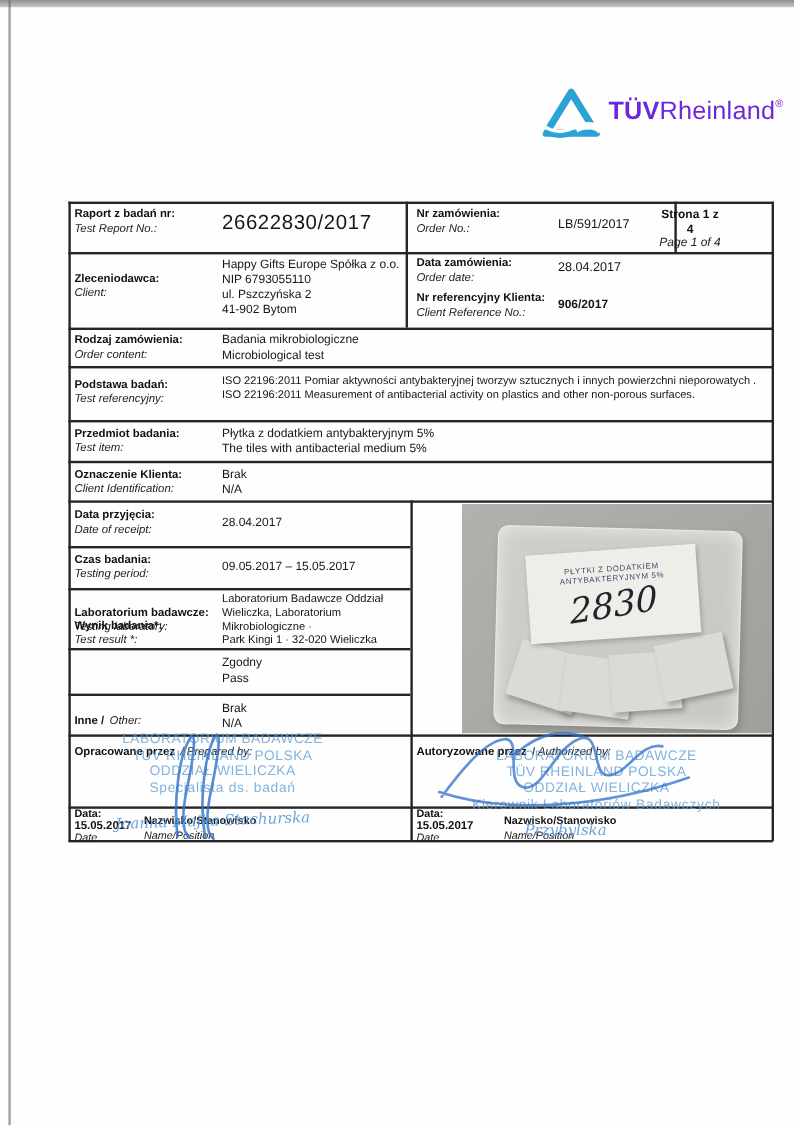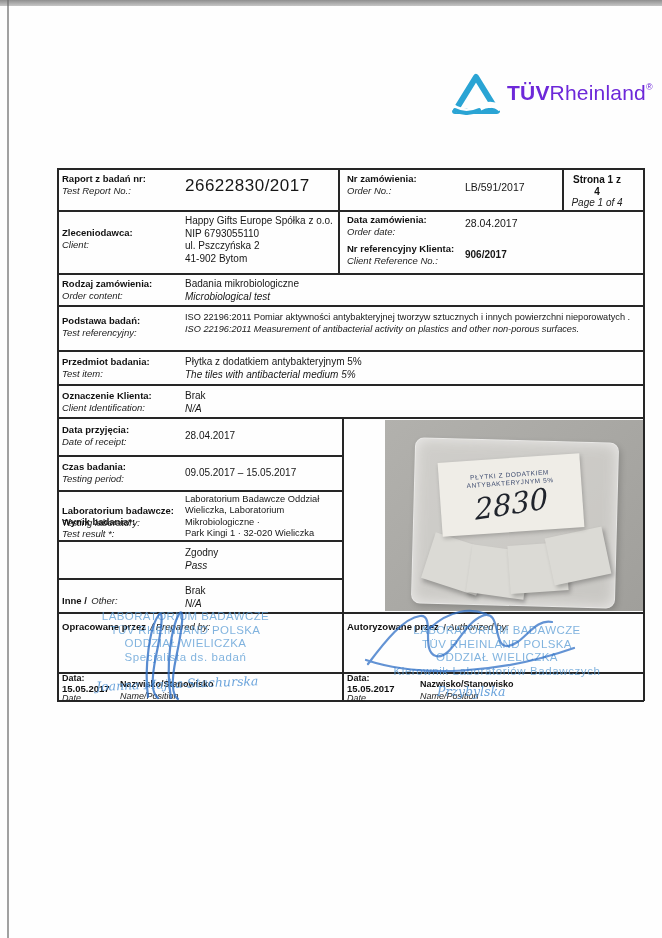--- a/index.html
+++ b/index.html
@@ -13,21 +13,21 @@
   .logo-text{font-size:21px;color:#6d28d9;letter-spacing:.2px;white-space:nowrap;}
   .logo-bold{font-weight:bold;}
   .logo-reg{font-size:9px;vertical-align:10px;}
   
   .hl{background:#262626;height:1.6px;}
   .vl{background:#262626;width:1.5px;}
   
   .bpl{font-weight:bold;font-size:9.5px;line-height:11.5px;color:#111;}
   .ben{font-style:italic;font-size:9.5px;line-height:11.5px;color:#222;}
   .val{font-size:10px;line-height:12.5px;color:#161616;}
-  .vi{font-style:italic;}
+  .vi{}
   .vb{font-weight:bold;}
   .center{text-align:center;}
   
   .stamp{color:#5f9fd6;opacity:.78;text-align:center;font-size:11.5px;line-height:13.5px;
          letter-spacing:.4px;z-index:4;white-space:nowrap;}
   .stamp .mixed{letter-spacing:.6px;}
   .handname{color:#5b9ad8;font-family:"DejaVu Serif","Liberation Serif",serif;
             font-style:italic;font-size:12.5px;z-index:6;opacity:.9;white-space:nowrap;}
   .sigsvg{left:0;top:0;z-index:5;pointer-events:none;}
   
@@ -83,21 +83,21 @@
   <div class="abs" style="left:62px;top:173px;">
     <div class="bpl">Raport z badań nr:</div>
     <div class="ben">Test Report No.:</div>
   </div>
   <div class="abs val" style="left:185px;top:180px;font-size:17px;letter-spacing:.5px;">26622830/2017</div>
   <div class="abs" style="left:347px;top:173px;">
     <div class="bpl">Nr zamówienia:</div>
     <div class="ben">Order No.:</div>
   </div>
   <div class="abs val" style="left:465px;top:181px;font-size:10.5px;">LB/591/2017</div>
-  <div class="abs center" style="left:569px;top:174px;width:56px;">
+  <div class="abs center" style="left:547px;top:174px;width:56px;">
     <div class="bpl" style="font-size:10px;">Strona 1 z 4</div>
     <div class="ben" style="font-size:10px;">Page 1 of 4</div>
   </div>
 
   <div class="abs" style="left:62px;top:227px;">
     <div class="bpl">Zleceniodawca:</div>
     <div class="ben">Client:</div>
   </div>
   <div class="abs val" style="left:185px;top:215px;">
     <div>Happy Gifts Europe Spółka z o.o.</div>

